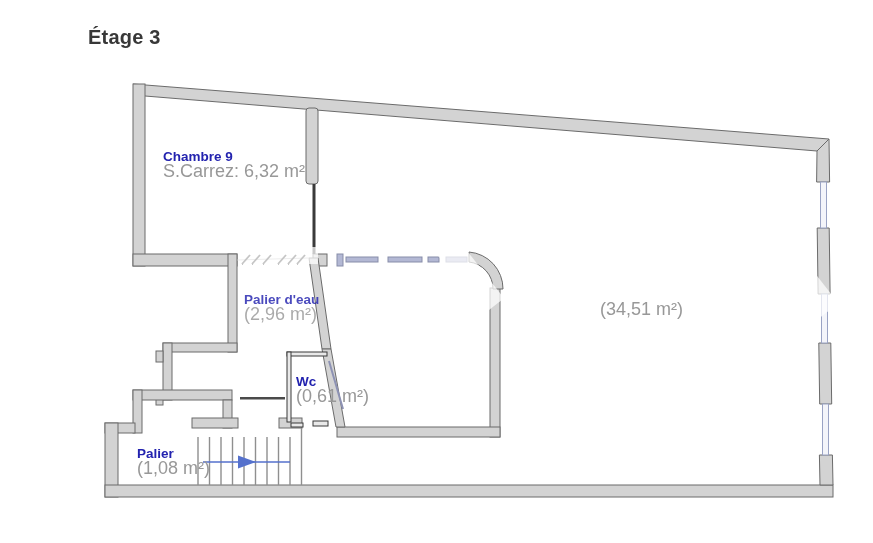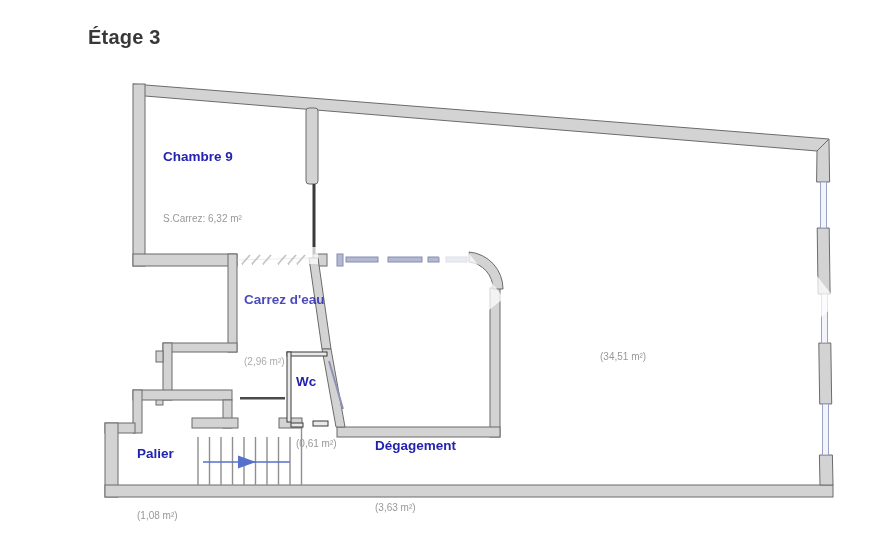--- a/index.html
+++ b/index.html
@@ -7,21 +7,21 @@
     position:relative;width:873px;height:543px;background:#ffffff;
     font-family:"Liberation Sans",sans-serif;overflow:hidden;
   }
   .plan-svg{position:absolute;left:0;top:0;}
   .page-title{
     position:absolute;left:88px;top:26px;
     font-size:20px;font-weight:bold;color:#383838;letter-spacing:.2px;
   }
   .room-label{position:absolute;line-height:15px;white-space:nowrap;}
   .room-label .name{font-size:13.5px;font-weight:bold;color:#2323af;display:block;}
-  .room-label .sub{font-size:10px;font-weight:normal;color:#989898;display:block;margin-top:47px;}
+  .room-label .sub{font-size:18px;font-weight:normal;color:#989898;display:block;}
   .lbl-chambre2{left:163px;top:149px;}
   .lbl-salle-eau{left:244px;top:292px;opacity:.82;}
   .lbl-wc{left:296px;top:374px;}
   .lbl-sejour{left:600px;top:302px;}
   .lbl-palier{left:137px;top:446px;}
   .lbl-degagement{left:375px;top:438px;}
 </style>
 </head>
 <body>
 
@@ -137,36 +137,32 @@
   </svg>
 
   <div class="page-title">Étage 3</div>
 
   <div class="room-label lbl-chambre2">
     <span class="name">Chambre 9</span>
     <span class="sub">S.Carrez: 6,32 m²</span>
   </div>
 
   <div class="room-label lbl-salle-eau">
-    <span class="name">Carrez d'eau</span>
+    <span class="name">Palier d'eau</span>
     <span class="sub">(2,96 m²)</span>
   </div>
 
   <div class="room-label lbl-wc">
     <span class="name">Wc</span>
     <span class="sub">(0,61 m²)</span>
   </div>
 
   <div class="room-label lbl-sejour">
     <span class="sub">(34,51 m²)</span>
   </div>
 
   <div class="room-label lbl-palier">
     <span class="name">Palier</span>
     <span class="sub">(1,08 m²)</span>
   </div>
 
-  <div class="room-label lbl-degagement">
-    <span class="name">Dégagement</span>
-    <span class="sub">(3,63 m²)</span>
-  </div>
 
 </div>
 
 </body></html>

